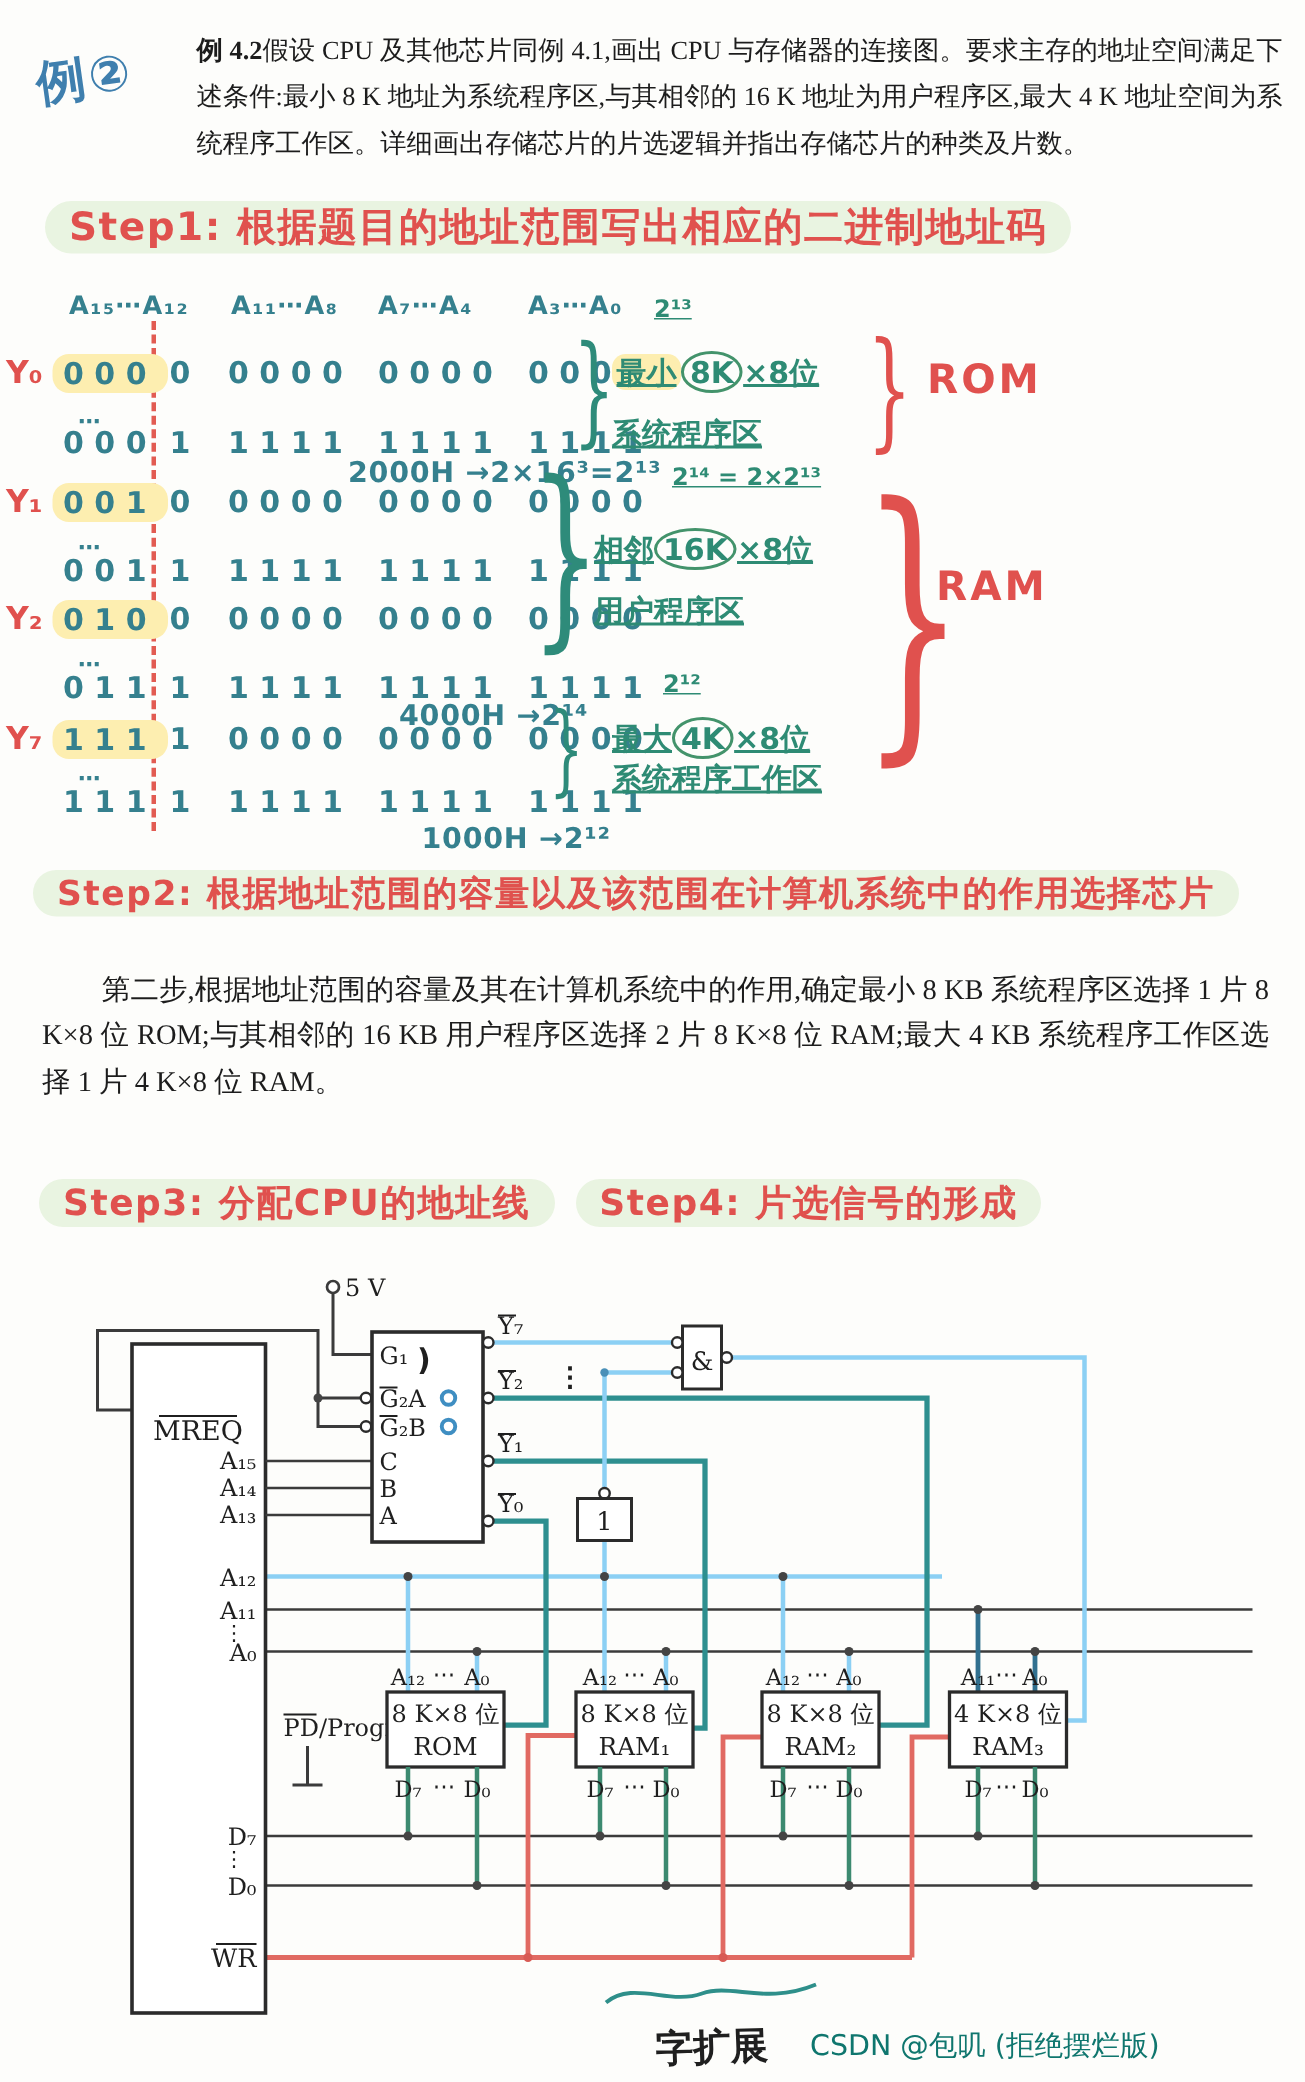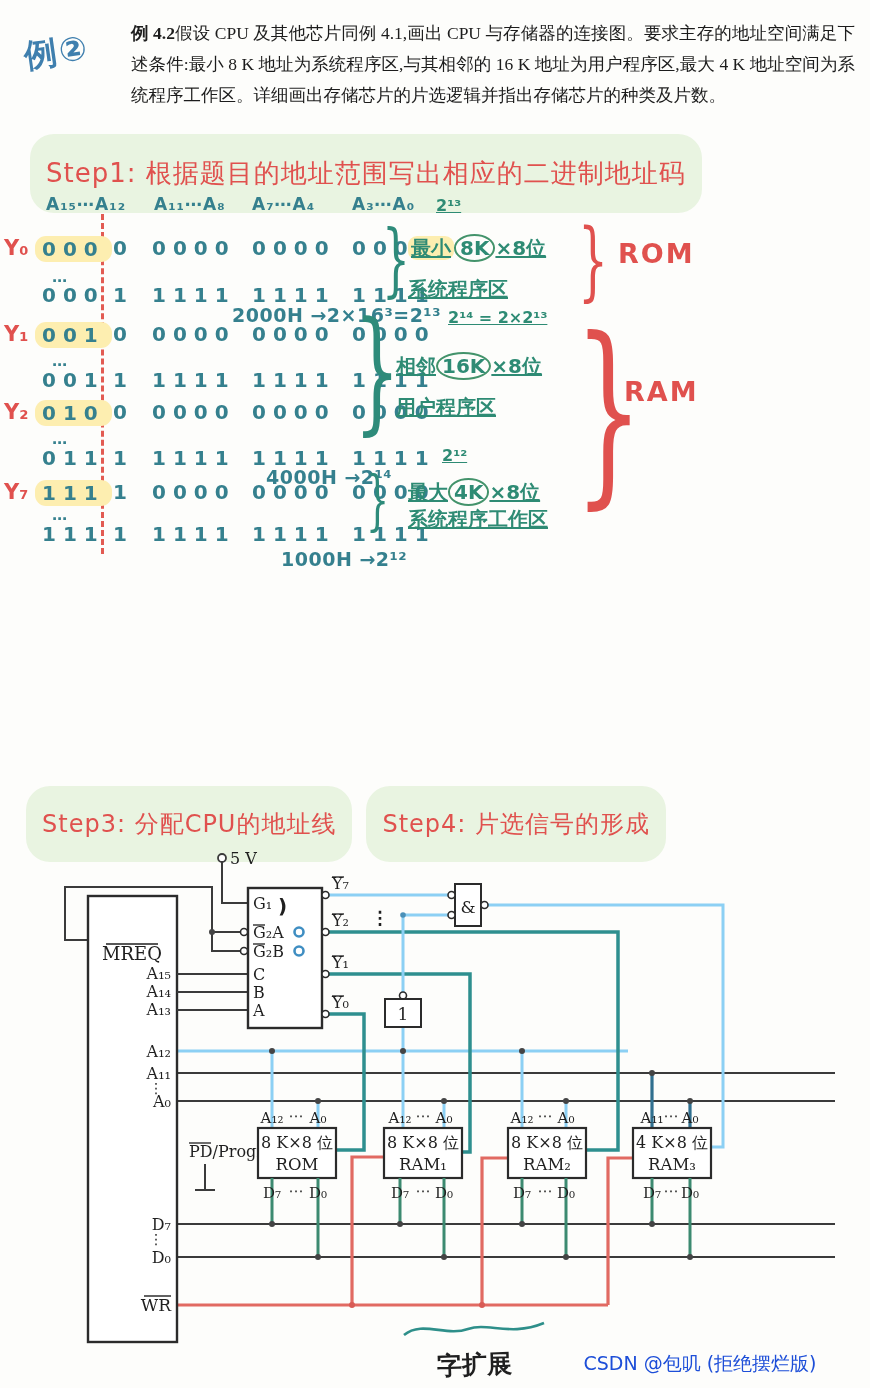--- a/index.html
+++ b/index.html
@@ -9,22 +9,22 @@
   
   .problem{left:131px;top:18px;width:724px;font-size:17.5px;line-height:1.78;
            text-align:justify;color:#1c1c1c;}
   .problem b{font-weight:700;}
   .para{left:28px;top:646px;width:818px;font-size:19px;line-height:1.6;
         text-align:justify;color:#1c1c1c;text-indent:2.1em;}
   
   .logo{left:24px;top:30px;font-family:"DejaVu Sans",sans-serif;font-weight:700;
         font-size:33px;color:#3f7fae;transform:rotate(-8deg);letter-spacing:2px;}
   
-  .pill{display:inline-block;background:#e9f4e1;color:#e0514e;font-weight:400;
-        font-family:"DejaVu Sans",sans-serif;border-radius:24px;padding:22px 16px;
+  .pill{display:inline-block;background:#e9f4e1;color:#e0514e;font-weight:700;
+        font-family:"DejaVu Sans",sans-serif;border-radius:24px;padding:0 16px;
         letter-spacing:1px;white-space:nowrap;}
   .s1{left:30px;top:134px;font-size:26px;}
   .s2{left:22px;top:580px;font-size:23px;}
   .s34{left:26px;top:786px;}
   .s34 .pill{font-size:24px;margin-right:10px;}
   
   .table-region{left:0;top:190px;width:870px;height:392px;}
   .thead span{position:absolute;font-family:"DejaVu Sans",sans-serif;
               color:#35808e;font-size:17px;font-weight:600;letter-spacing:1px;}
   .trow{position:absolute;left:0;width:870px;height:30px;}
@@ -47,21 +47,21 @@
   .circled{border:2.2px solid #43936b;border-radius:50%;padding:0 4px;display:inline-block;}
   .hl-y{background:#fdeeb0;border-radius:9px;padding:0 3px;}
   .brace{position:absolute;font-family:"DejaVu Serif",serif;font-weight:400;
          line-height:.85;transform:scaleX(.55);transform-origin:left top;}
   .brace.teal{color:#2e8b7a;}
   .brace.red{color:#e0514e;}
   .sidelbl{position:absolute;font-family:"DejaVu Sans",sans-serif;color:#e0514e;
            font-weight:700;font-size:27px;letter-spacing:2px;}
   
   .circuit{left:0;top:840px;}
-  .watermark{left:540px;top:1351px;width:320px;text-align:center;color:#1d4ed8;
+  .watermark{left:540px;top:1351px;width:320px;text-align:left;color:#0f766e;
              font-size:19px;font-family:"DejaVu Sans",sans-serif;}
   svg text{font-family:"DejaVu Serif",serif;fill:#1f1f1f;}
   svg .hand{font-family:"DejaVu Sans",sans-serif;}
 </style>
 </head>
 <body>
 
 <div class="page">
 
   <div class="abs logo">例②</div>
@@ -169,21 +169,23 @@
     <span class="ann annl" style="left:396px;top:204px">用户程序区</span>
     <span class="brace red" style="left:574px;top:138px;font-size:198px">}</span>
     <span class="sidelbl" style="left:624px;top:186px">RAM</span>
 
     <span class="brace teal" style="left:366px;top:282px;font-size:66px">}</span>
     <span class="ann sup" style="left:442px;top:256px">2¹²</span>
     <span class="ann annl" style="left:408px;top:288px"><span>最大</span><span class="circled">4K</span><span>×8位</span></span>
     <span class="ann annl" style="left:408px;top:316px">系统程序工作区</span>
   </div>
 
-
+  <span class="abs pill s2">Step2: 根据地址范围的容量以及该范围在计算机系统中的作用选择芯片</span>
+
+  <div class="abs para">第二步,根据地址范围的容量及其在计算机系统中的作用,确定最小 8 KB 系统程序区选择 1 片 8 K×8 位 ROM;与其相邻的 16 KB 用户程序区选择 2 片 8 K×8 位 RAM;最大 4 KB 系统程序工作区选择 1 片 4 K×8 位 RAM。</div>
 
   <div class="abs s34">
     <span class="pill">Step3: 分配CPU的地址线</span>
     <span class="pill">Step4: 片选信号的形成</span>
   </div>
 
   <svg class="abs circuit" width="870" height="548" viewBox="0 0 870 548">
 
     <path d="M177,233 H835" stroke="#3b3b3b" stroke-width="1.8" fill="none"></path>
     <path d="M177,261 H835" stroke="#3b3b3b" stroke-width="1.8" fill="none"></path>

